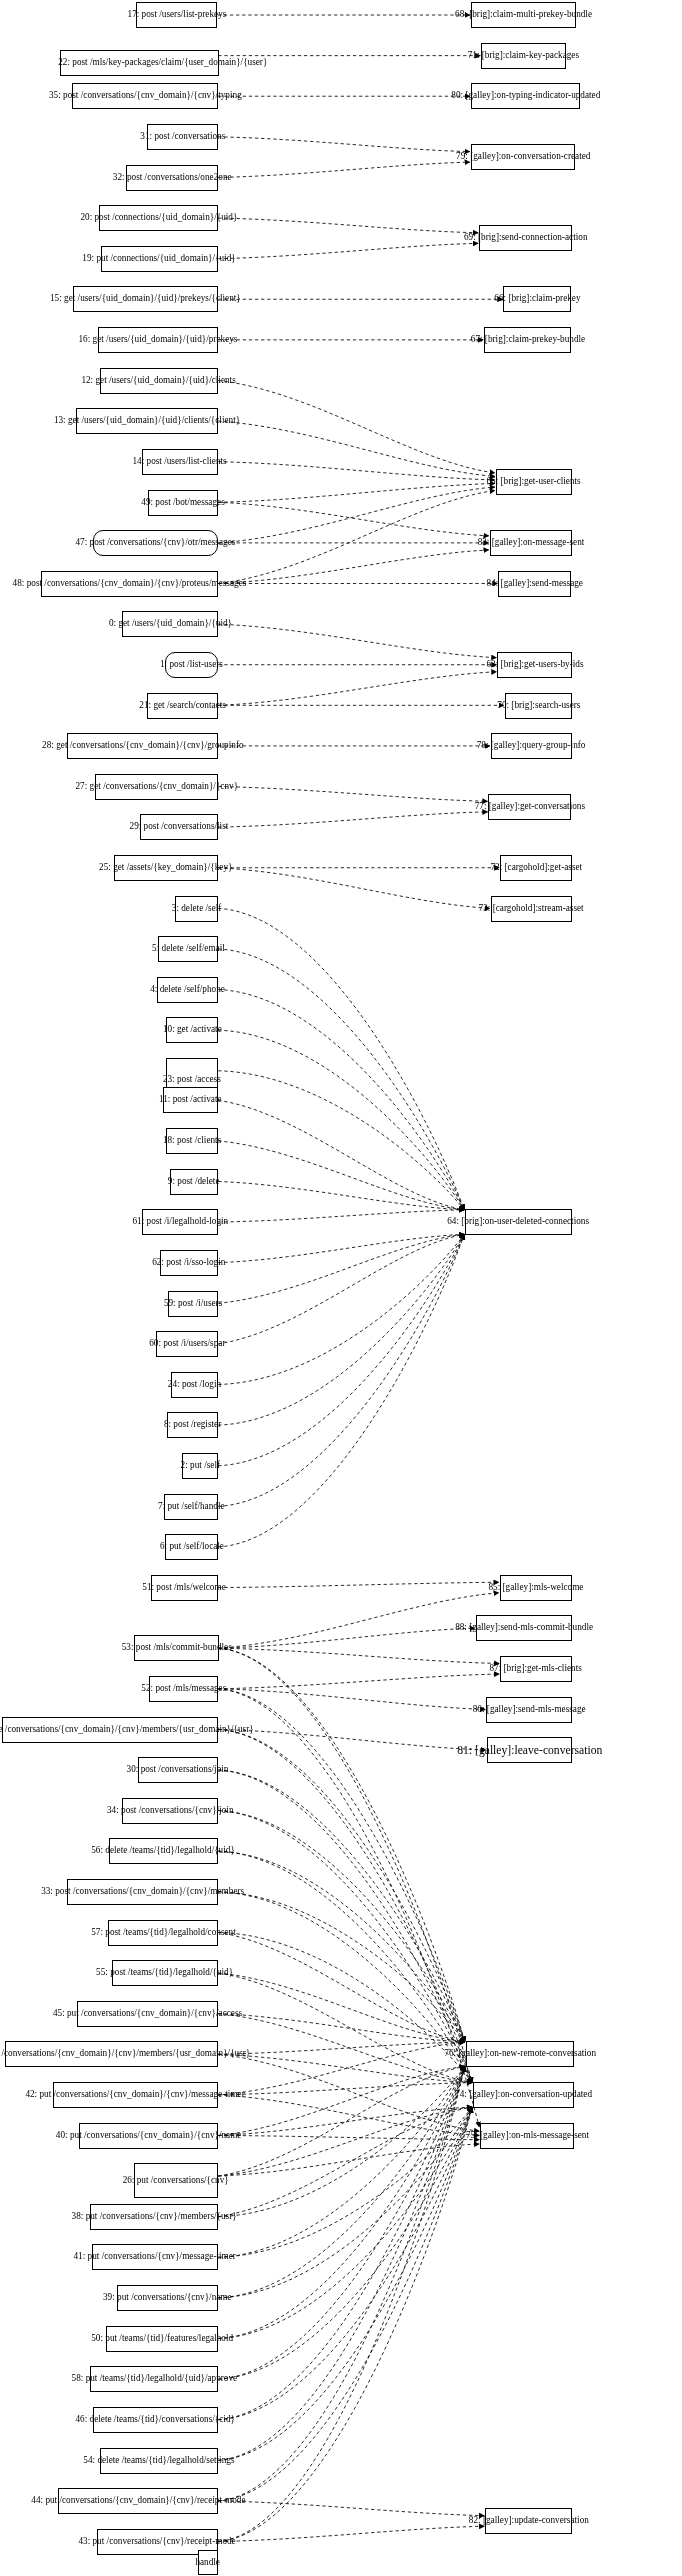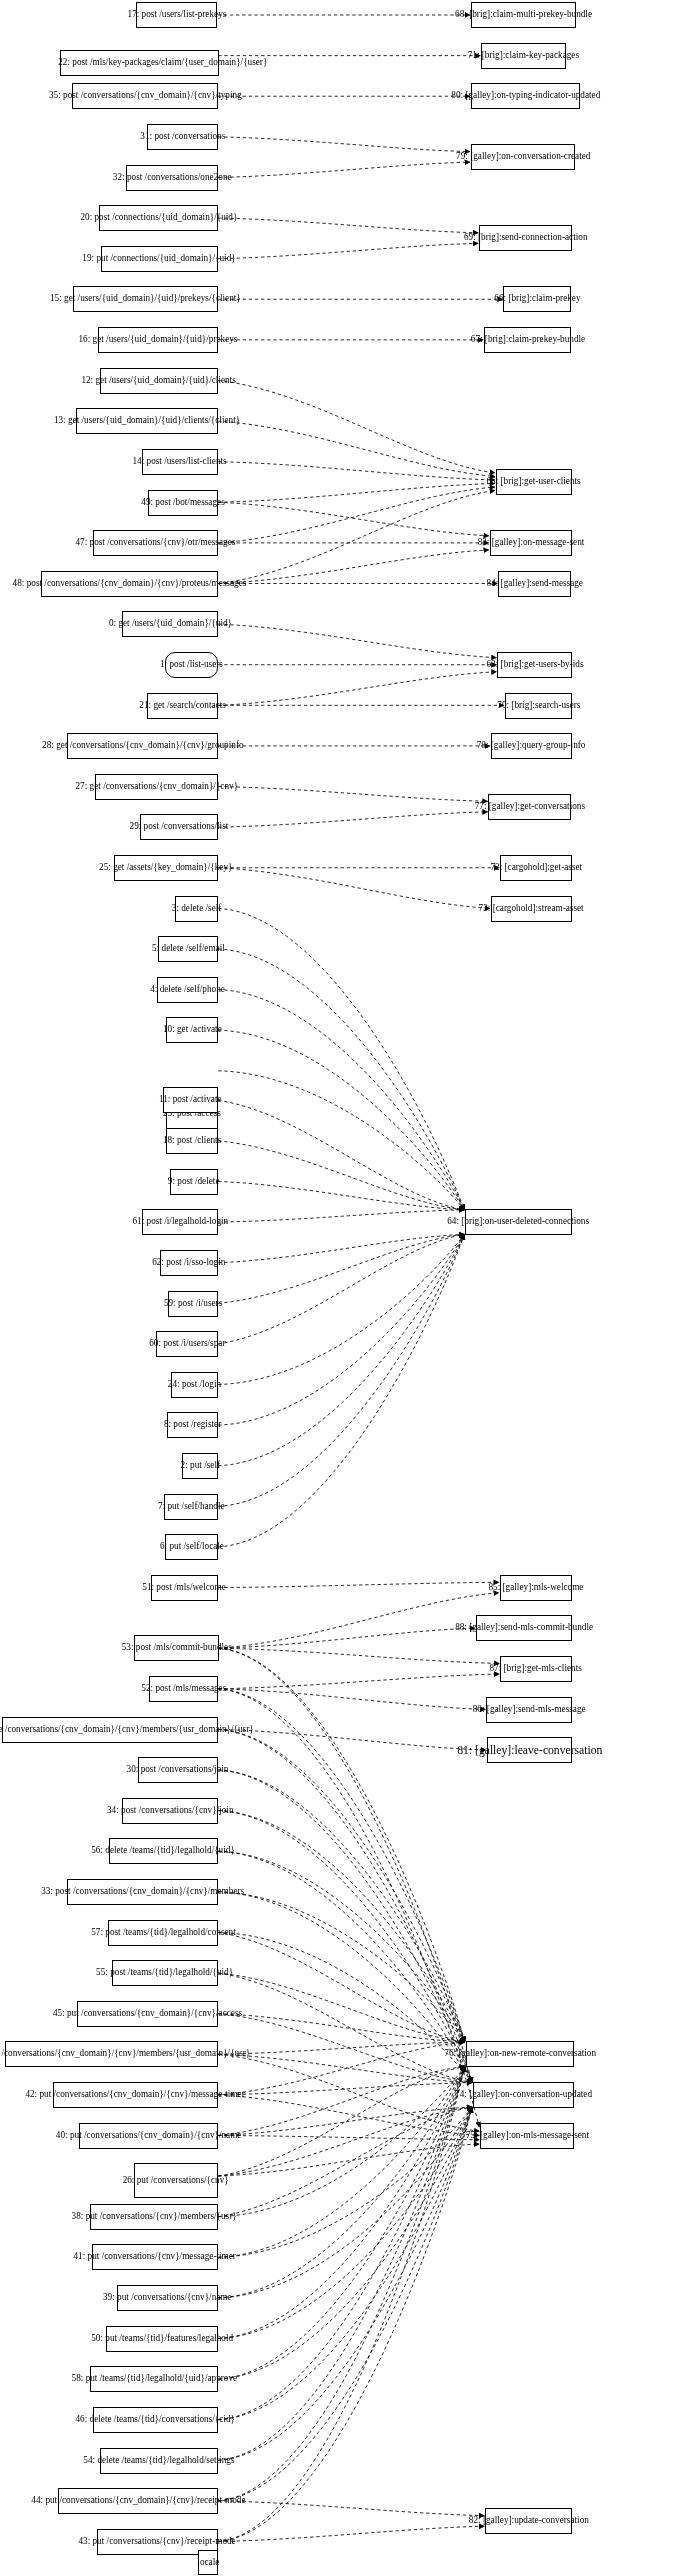--- a/index.html
+++ b/index.html
@@ -211,21 +211,21 @@
       </div>
       <div class="node" style="left: 142px; top: 449px; width: 76px; height: 25.6px; font-size: 9.5px;">
         <span>14: post /users/list-clients</span>
       </div>
       <div class="node" style="left: 496px; top: 469px; width: 76px; height: 25.6px; font-size: 9.5px;">
         <span>65: [brig]:get-user-clients</span>
       </div>
       <div class="node" style="left: 148px; top: 490px; width: 70px; height: 25.6px; font-size: 9.5px;">
         <span>49: post /bot/messages</span>
       </div>
-      <div class="node" style="left: 93px; top: 530px; width: 125px; height: 25.6px; font-size: 9.5px;">
+      <div class="node" style="left: 93px; top: 530px; width: 125px; height: 25.6px; font-size: 9.5px; border-radius: 10px;">
         <span>47: post /conversations/{cnv}/otr/messages</span>
       </div>
       <div class="node" style="left: 490px; top: 530px; width: 82px; height: 25.6px; font-size: 9.5px;">
         <span>83: [galley]:on-message-sent</span>
       </div>
       <div class="node" style="left: 41px; top: 571px; width: 177px; height: 25.6px; font-size: 9.5px;">
         <span>48: post /conversations/{cnv_domain}/{cnv}/proteus/messages</span>
       </div>
       <div class="node" style="left: 498px; top: 571px; width: 73px; height: 25.6px; font-size: 9.5px;">
         <span>84: [galley]:send-message</span>
@@ -274,21 +274,21 @@
       </div>
       <div class="node" style="left: 158px; top: 936px; width: 60px; height: 25.6px; font-size: 9.5px;">
         <span>5: delete /self/email</span>
       </div>
       <div class="node" style="left: 157px; top: 977px; width: 61px; height: 25.6px; font-size: 9.5px;">
         <span>4: delete /self/phone</span>
       </div>
       <div class="node" style="left: 166px; top: 1017px; width: 52px; height: 25.6px; font-size: 9.5px;">
         <span>10: get /activate</span>
       </div>
-      <div class="node" style="left: 166px; top: 1058px; width: 52px; height: 43px; font-size: 9.5px; margin-top: 34px;">
+      <div class="node" style="left: 166px; top: 1058px; width: 52px; height: 43px; font-size: 9.5px;">
         <span>23: post /access</span>
       </div>
       <div class="node" style="left: 163px; top: 1087px; width: 55px; height: 25.6px; font-size: 9.5px;">
         <span>11: post /activate</span>
       </div>
       <div class="node" style="left: 166px; top: 1128px; width: 52px; height: 25.6px; font-size: 9.5px;">
         <span>18: post /clients</span>
       </div>
       <div class="node" style="left: 170px; top: 1169px; width: 48px; height: 25.6px; font-size: 9.5px;">
         <span>9: post /delete</span>
@@ -416,17 +416,17 @@
       <div class="node" style="left: 58px; top: 2488px; width: 160px; height: 25.6px; font-size: 9.5px;">
         <span>44: put /conversations/{cnv_domain}/{cnv}/receipt-mode</span>
       </div>
       <div class="node" style="left: 485px; top: 2508px; width: 87px; height: 25.6px; font-size: 9.5px;">
         <span>82: [galley]:update-conversation</span>
       </div>
       <div class="node" style="left: 97px; top: 2529px; width: 121px; height: 25.6px; font-size: 9.5px;">
         <span>43: put /conversations/{cnv}/receipt-mode</span>
       </div>
       <div class="node" style="left: 198px; top: 2550px; width: 20px; height: 24.5px; font-size: 9.5px;">
-        <span>locale</span>
+        <span>handle</span>
       </div>
     </div>
 </div>
 
 
 </body></html>

